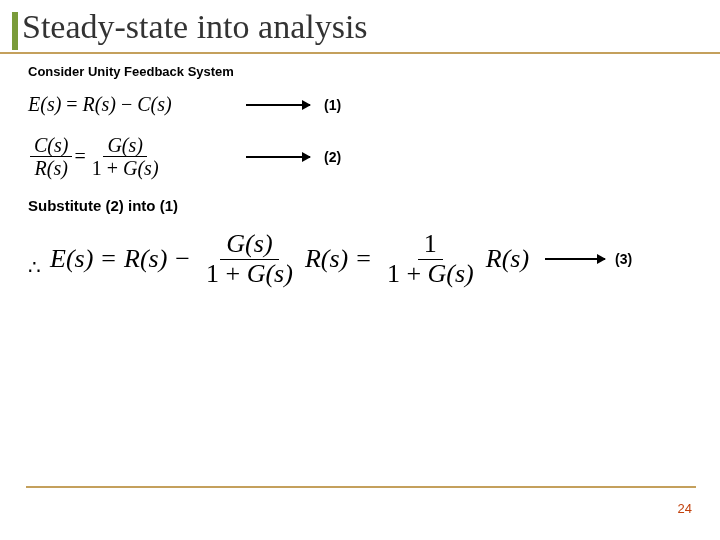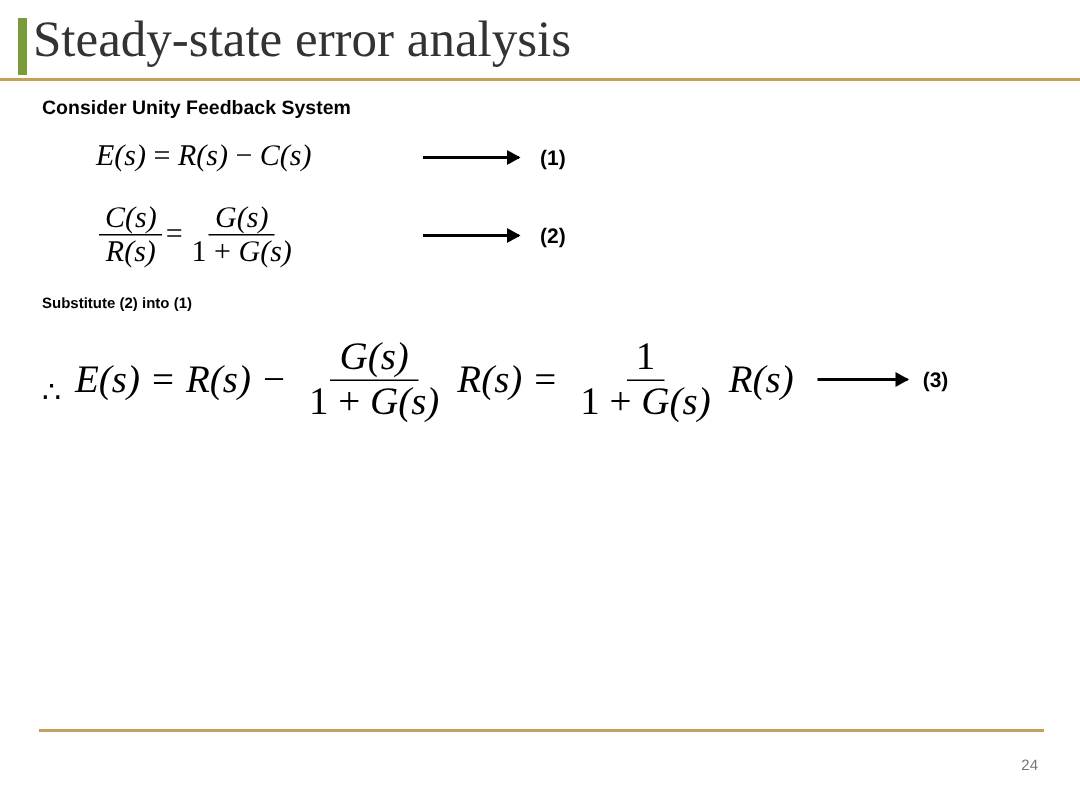--- a/index.html
+++ b/index.html
@@ -48,21 +48,20 @@
     display: flex;
     align-items: center;
     margin-bottom: 18px;
   }
   .eq {
     font-family: 'Times New Roman', serif;
     font-style: italic;
     font-size: 20px;
     color: #000;
     min-width: 200px;
-    margin-left: 36px;
   }
   .eq .paren { font-style: normal; }
   .frac {
     display: inline-flex;
     flex-direction: column;
     align-items: center;
     vertical-align: middle;
     margin: 0 2px;
     line-height: 1.1;
   }
@@ -86,21 +85,21 @@
   }
   .tag {
     font-family: Arial, sans-serif;
     font-size: 14px;
     font-weight: bold;
     font-style: normal;
   }
   .subst {
     font-weight: bold;
     font-family: Arial, sans-serif;
-    font-size: 10px;
+    font-size: 15px;
     margin: 12px 0 16px 0;
   }
   .eq-big {
     display: flex;
     align-items: center;
     font-family: 'Times New Roman', serif;
     font-style: italic;
     font-size: 26px;
     color: #000;
   }
@@ -125,22 +124,22 @@
     left: 26px;
     right: 24px;
     bottom: 52px;
     border-top: 2px solid #c4a05c;
   }
   .pagenum {
     position: absolute;
     right: 28px;
     bottom: 24px;
     font-family: Arial, sans-serif;
-    font-size: 10px;
-    color: #737373;
+    font-size: 13px;
+    color: #c2410c;
   }
   .one { font-style: normal; }
   .arrow-long {
     width: 60px;
     height: 2px;
     background: #000;
     position: relative;
     margin: 0 10px 0 16px;
   }
   .arrow-long::after {
@@ -151,21 +150,21 @@
     border-left: 9px solid #000;
     border-top: 5px solid transparent;
     border-bottom: 5px solid transparent;
   }
 </style>
 </head>
 <body>
 
 <div class="title-bar">
   <div class="accent"></div>
-  <div class="title">Steady-state error analysis</div>
+  <div class="title">Steady-state into analysis</div>
 </div>
 <hr class="rule">
 
 <div class="content">
 
   <div class="subhead">Consider Unity Feedback System</div>
 
   <div class="eq-row">
     <div class="eq">
       <span>E(s)</span><span class="paren"> = </span><span>R(s)</span><span class="paren"> − </span><span>C(s)</span>

